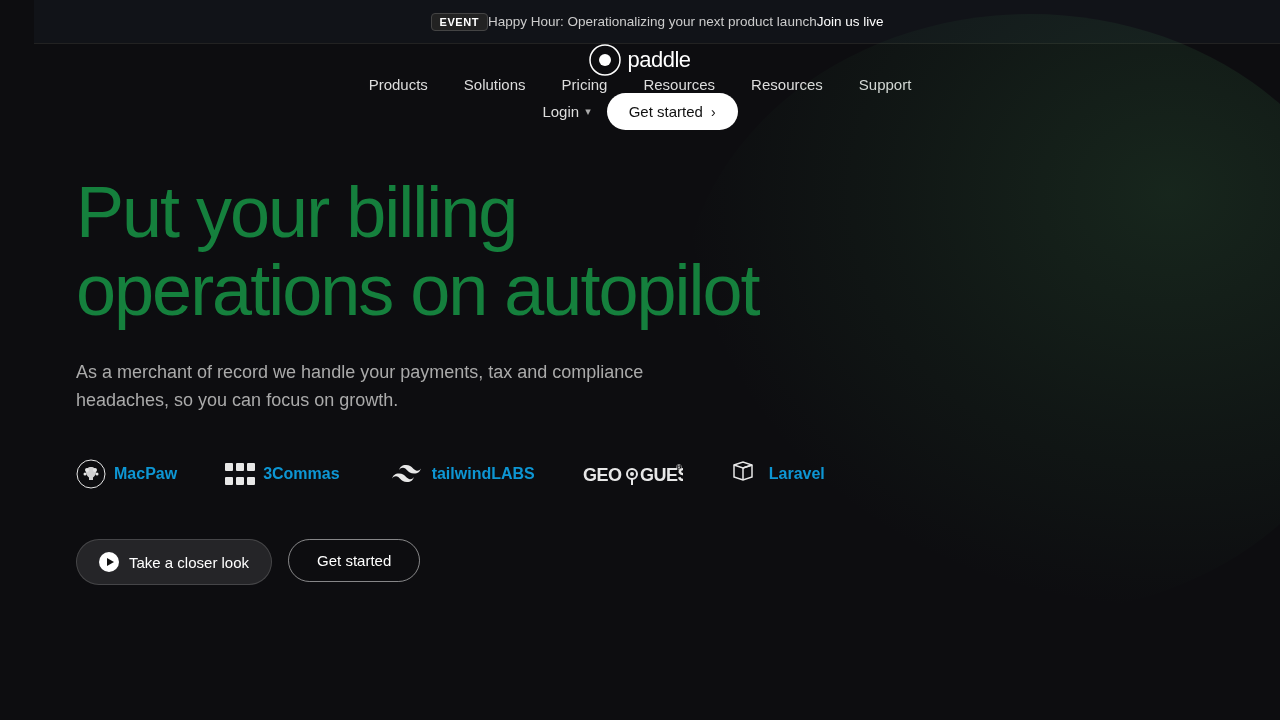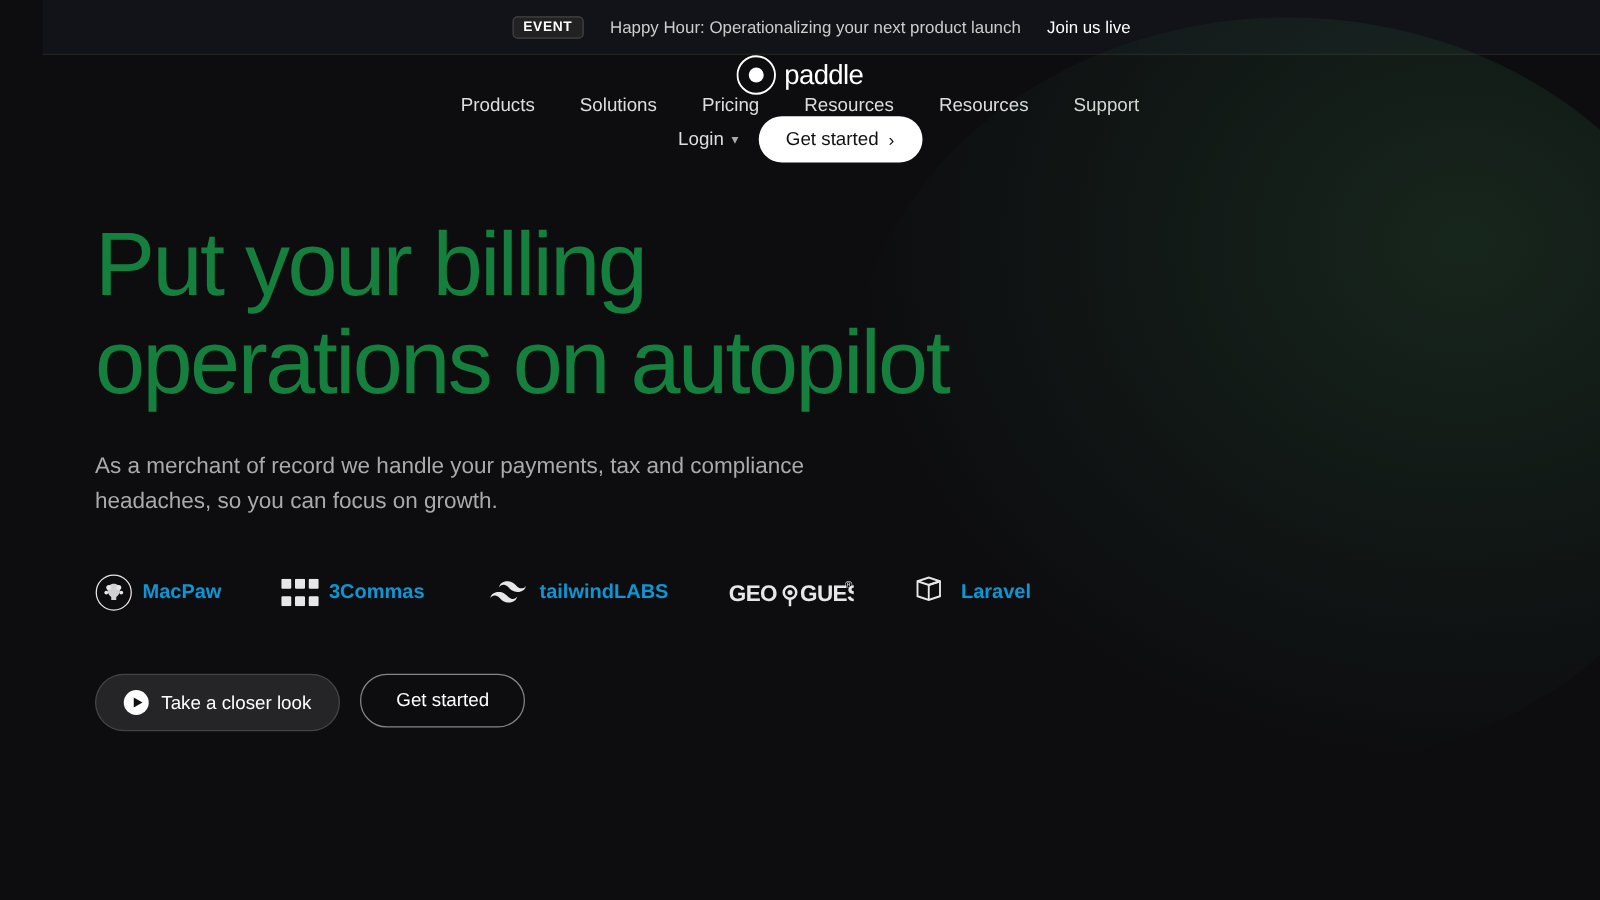--- a/index.html
+++ b/index.html
@@ -14,21 +14,21 @@
     }
 
     
     .top-banner {
       background: #111318;
       border-bottom: 1px solid #222;
       display: flex;
       align-items: center;
       justify-content: center;
       height: 44px;
-      gap: 21px;
+      gap: 0;
       font-size: 13.5px;
       color: #ccc;
       margin-left: 34px;
     }
 
     .event-badge {
       background: #222;
       border: 1px solid #444;
       border-radius: 4px;
       padding: 2px 8px;

